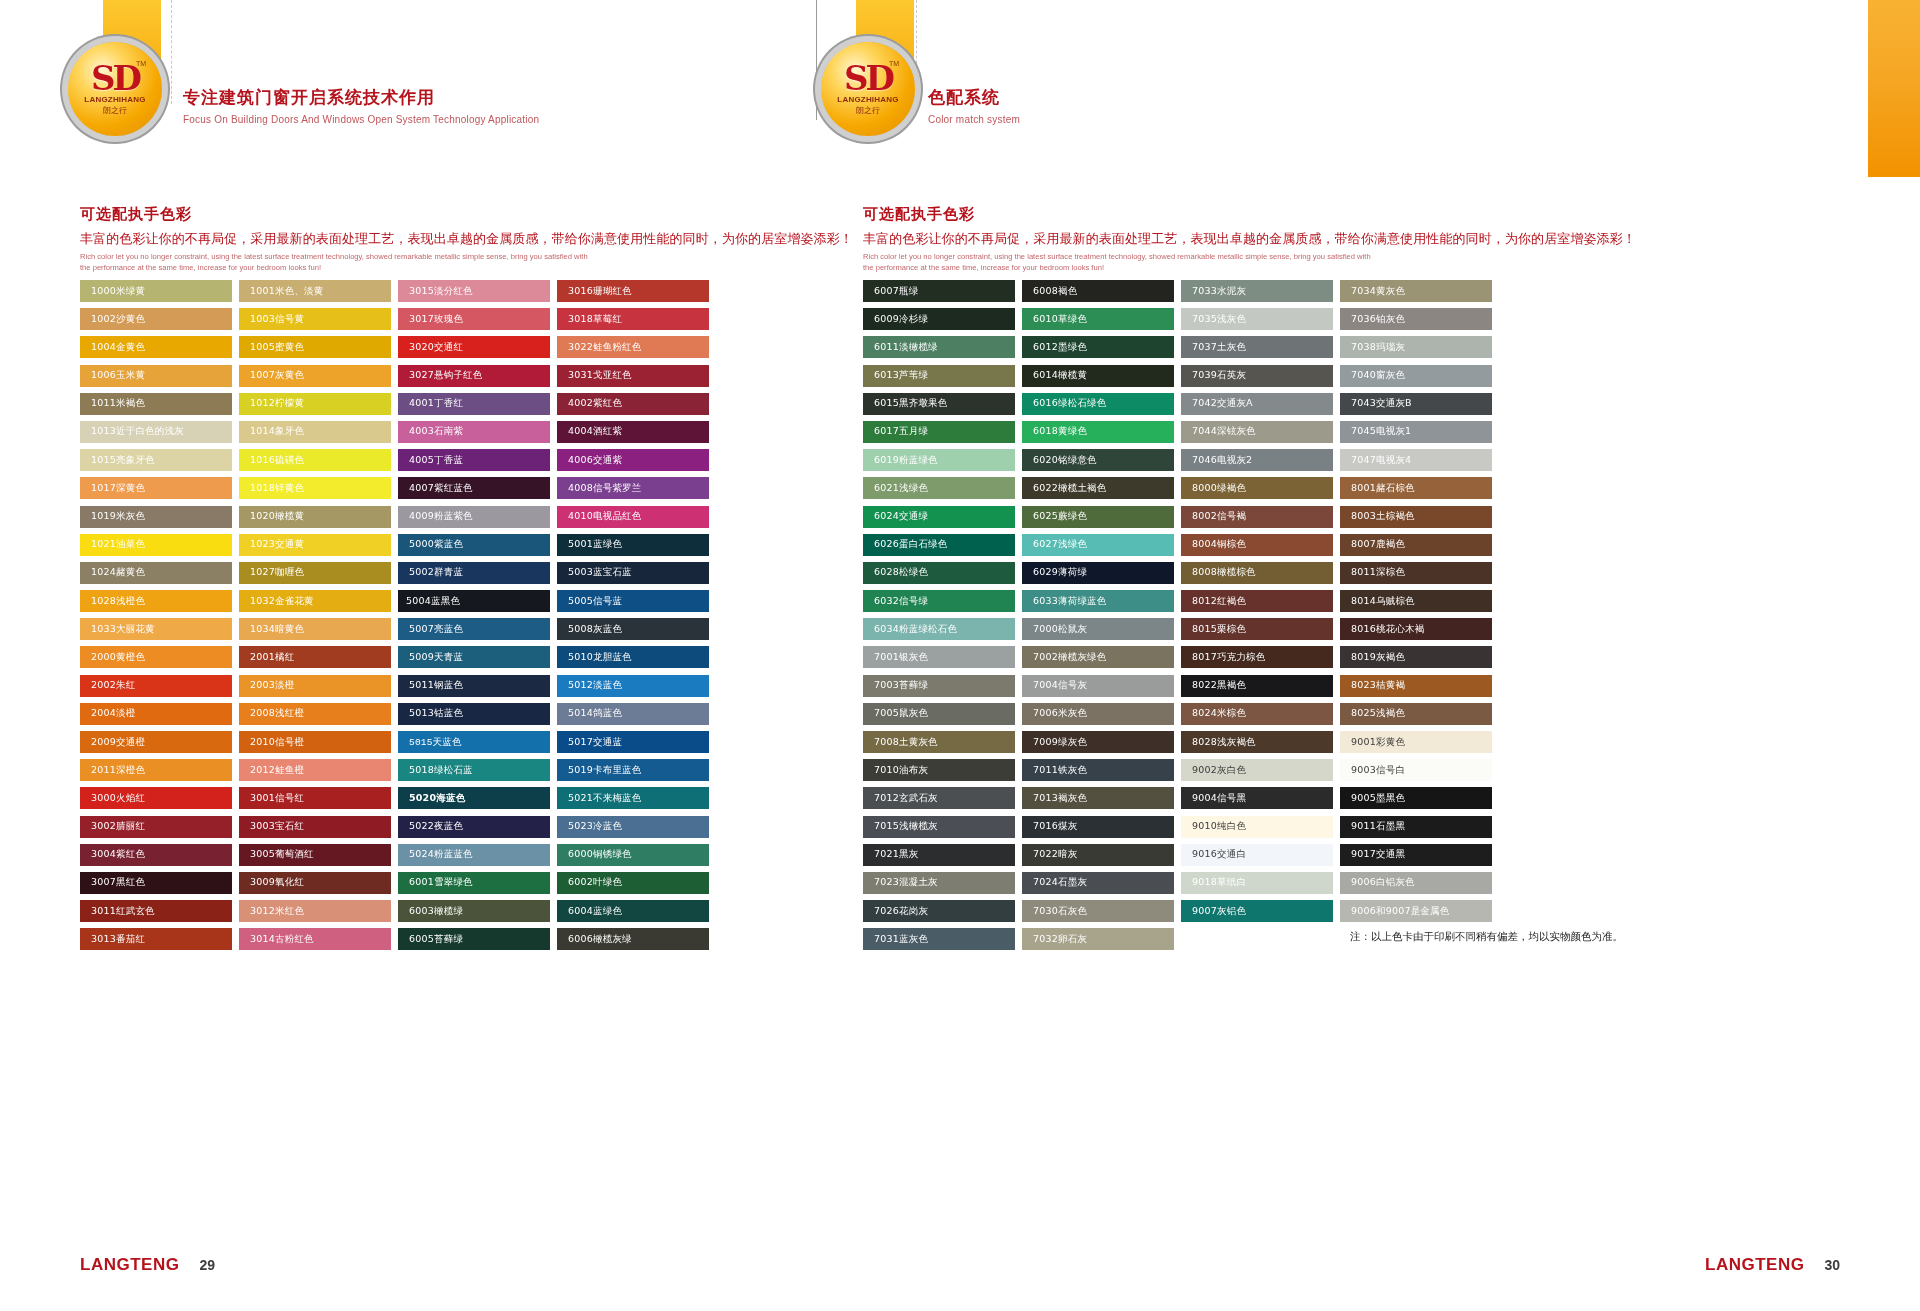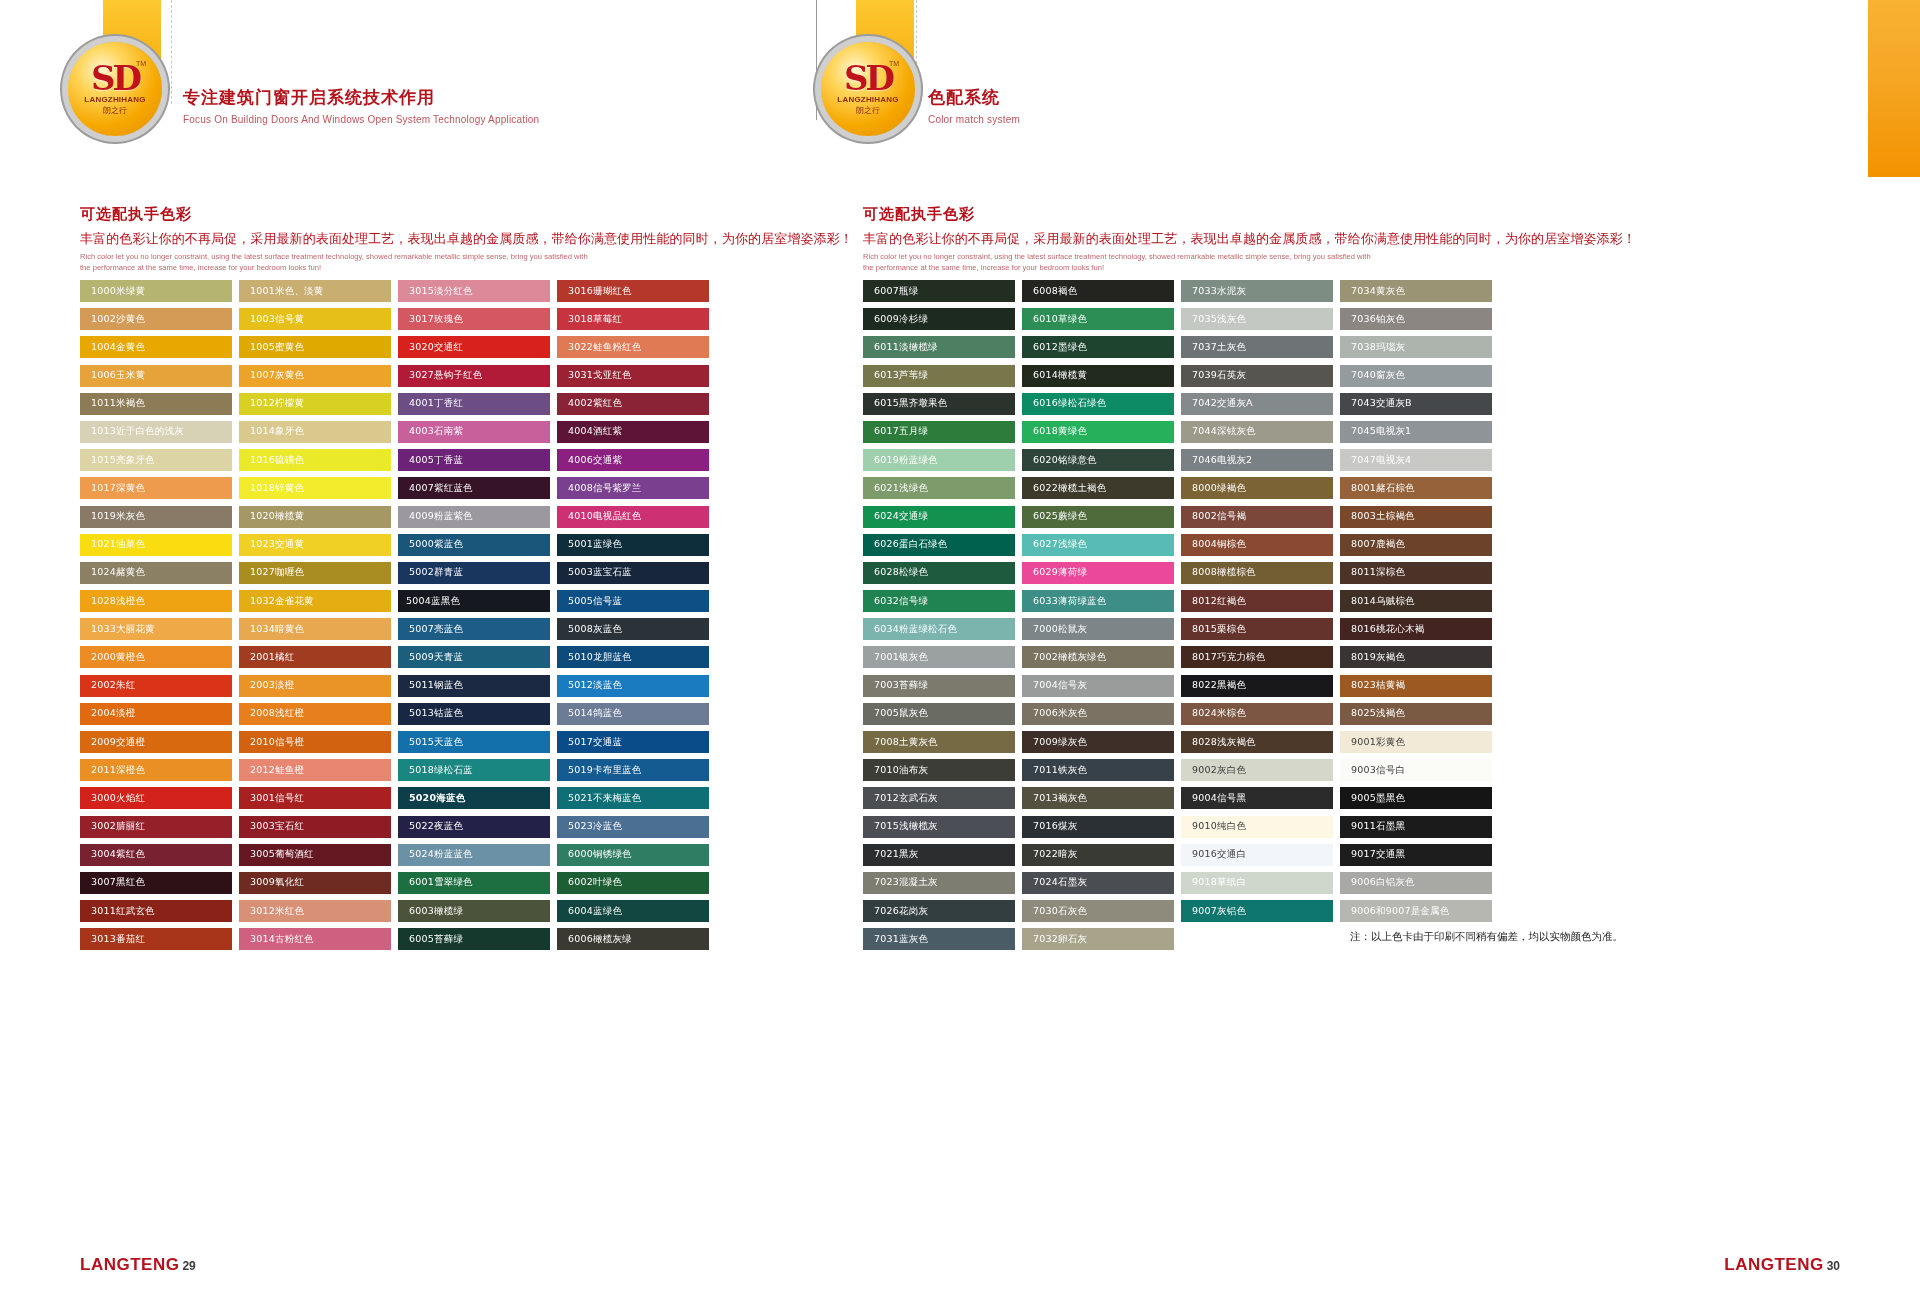--- a/index.html
+++ b/index.html
@@ -73,21 +73,21 @@
   .sw.light{color:#ffffff;}
   .sw.dark{color:#3c3c3c;}
 
   
   .note{position:absolute;font-size:10.5px;color:#1c1c1c;white-space:nowrap;
     font-family:"DejaVu Sans","Liberation Sans",sans-serif;}
 
   
   .footer{position:absolute;bottom:36px;display:flex;align-items:baseline;}
   .footer .brand{font-size:17px;font-weight:bold;color:#b5121b;letter-spacing:.5px;}
-  .footer .pg{font-size:12px;font-weight:bold;color:#3b3b3b;margin-left:3px;}
+  .footer .pg{font-size:14px;font-weight:bold;color:#3b3b3b;margin-left:20px;}
 
   
   .L .ribbon{left:103px;}
   .L .medal{left:68px;top:42px;}
   .L .vdivider{left:171px;}
   .L .htitle{left:183px;top:86px;}
   .L .sect{left:80px;top:205px;}
   .L .grid{left:80px;top:280px;}
   .L .footer{left:80px;}
 
@@ -193,21 +193,21 @@
           <div class="sw light" style="background: rgb(108, 34, 119);">4005丁香蓝</div>
           <div class="sw light" style="background: rgb(54, 19, 39);">4007紫红蓝色</div>
           <div class="sw light" style="background: rgb(155, 152, 160);">4009粉蓝紫色</div>
           <div class="sw light" style="background: rgb(25, 86, 122);">5000紫蓝色</div>
           <div class="sw light" style="background: rgb(25, 54, 95);">5002群青蓝</div>
           <div class="sw light" style="background: rgb(21, 24, 31); padding-left: 8px;">5004蓝黑色</div>
           <div class="sw light" style="background: rgb(29, 92, 132);">5007亮蓝色</div>
           <div class="sw light" style="background: rgb(27, 95, 124);">5009天青蓝</div>
           <div class="sw light" style="background: rgb(27, 42, 66);">5011钢蓝色</div>
           <div class="sw light" style="background: rgb(24, 39, 68);">5013钴蓝色</div>
-          <div class="sw light" style="background: rgb(20, 112, 171);">5015天蓝色</div>
+          <div class="sw light" style="background: rgb(20, 112, 171); font-family: Liberation Mono, monospace;">5015天蓝色</div>
           <div class="sw light" style="background: rgb(26, 134, 129);">5018绿松石蓝</div>
           <div class="sw light" style="background: rgb(13, 63, 75); font-weight: bold;">5020海蓝色</div>
           <div class="sw light" style="background: rgb(36, 33, 72);">5022夜蓝色</div>
           <div class="sw light" style="background: rgb(106, 145, 165);">5024粉蓝蓝色</div>
           <div class="sw light" style="background: rgb(29, 111, 66);">6001雪翠绿色</div>
           <div class="sw light" style="background: rgb(75, 83, 58);">6003橄榄绿</div>
           <div class="sw light" style="background: rgb(21, 57, 44);">6005苔藓绿</div>
         </div>
         <div class="col" style="width: 152px;">
           <div class="sw light" style="background: rgb(181, 55, 44);">3016珊瑚红色</div>
@@ -299,21 +299,21 @@
           <div class="sw light" style="background: rgb(35, 36, 31);">6008褐色</div>
           <div class="sw light" style="background: rgb(44, 142, 85);">6010草绿色</div>
           <div class="sw light" style="background: rgb(30, 68, 48);">6012墨绿色</div>
           <div class="sw light" style="background: rgb(34, 41, 29);">6014橄榄黄</div>
           <div class="sw light" style="background: rgb(13, 139, 100);">6016绿松石绿色</div>
           <div class="sw light" style="background: rgb(39, 176, 92);">6018黄绿色</div>
           <div class="sw light" style="background: rgb(48, 69, 58);">6020铭绿意色</div>
           <div class="sw light" style="background: rgb(61, 58, 44);">6022橄榄土褐色</div>
           <div class="sw light" style="background: rgb(79, 107, 60);">6025蕨绿色</div>
           <div class="sw light" style="background: rgb(87, 189, 180);">6027浅绿色</div>
-          <div class="sw light" style="background: #ec4899;">6029薄荷绿</div>
+          <div class="sw light" style="background: #0f172a;">6029薄荷绿</div>
           <div class="sw light" style="background: rgb(61, 142, 134);">6033薄荷绿蓝色</div>
           <div class="sw light" style="background: rgb(124, 134, 137);">7000松鼠灰</div>
           <div class="sw light" style="background: rgb(122, 115, 96);">7002橄榄灰绿色</div>
           <div class="sw light" style="background: rgb(154, 155, 155);">7004信号灰</div>
           <div class="sw light" style="background: rgb(123, 114, 100);">7006米灰色</div>
           <div class="sw light" style="background: rgb(62, 47, 40);">7009绿灰色</div>
           <div class="sw light" style="background: rgb(54, 65, 74);">7011铁灰色</div>
           <div class="sw light" style="background: rgb(84, 80, 63);">7013褐灰色</div>
           <div class="sw light" style="background: rgb(43, 48, 53);">7016煤灰</div>
           <div class="sw light" style="background: rgb(58, 58, 52);">7022暗灰</div>

